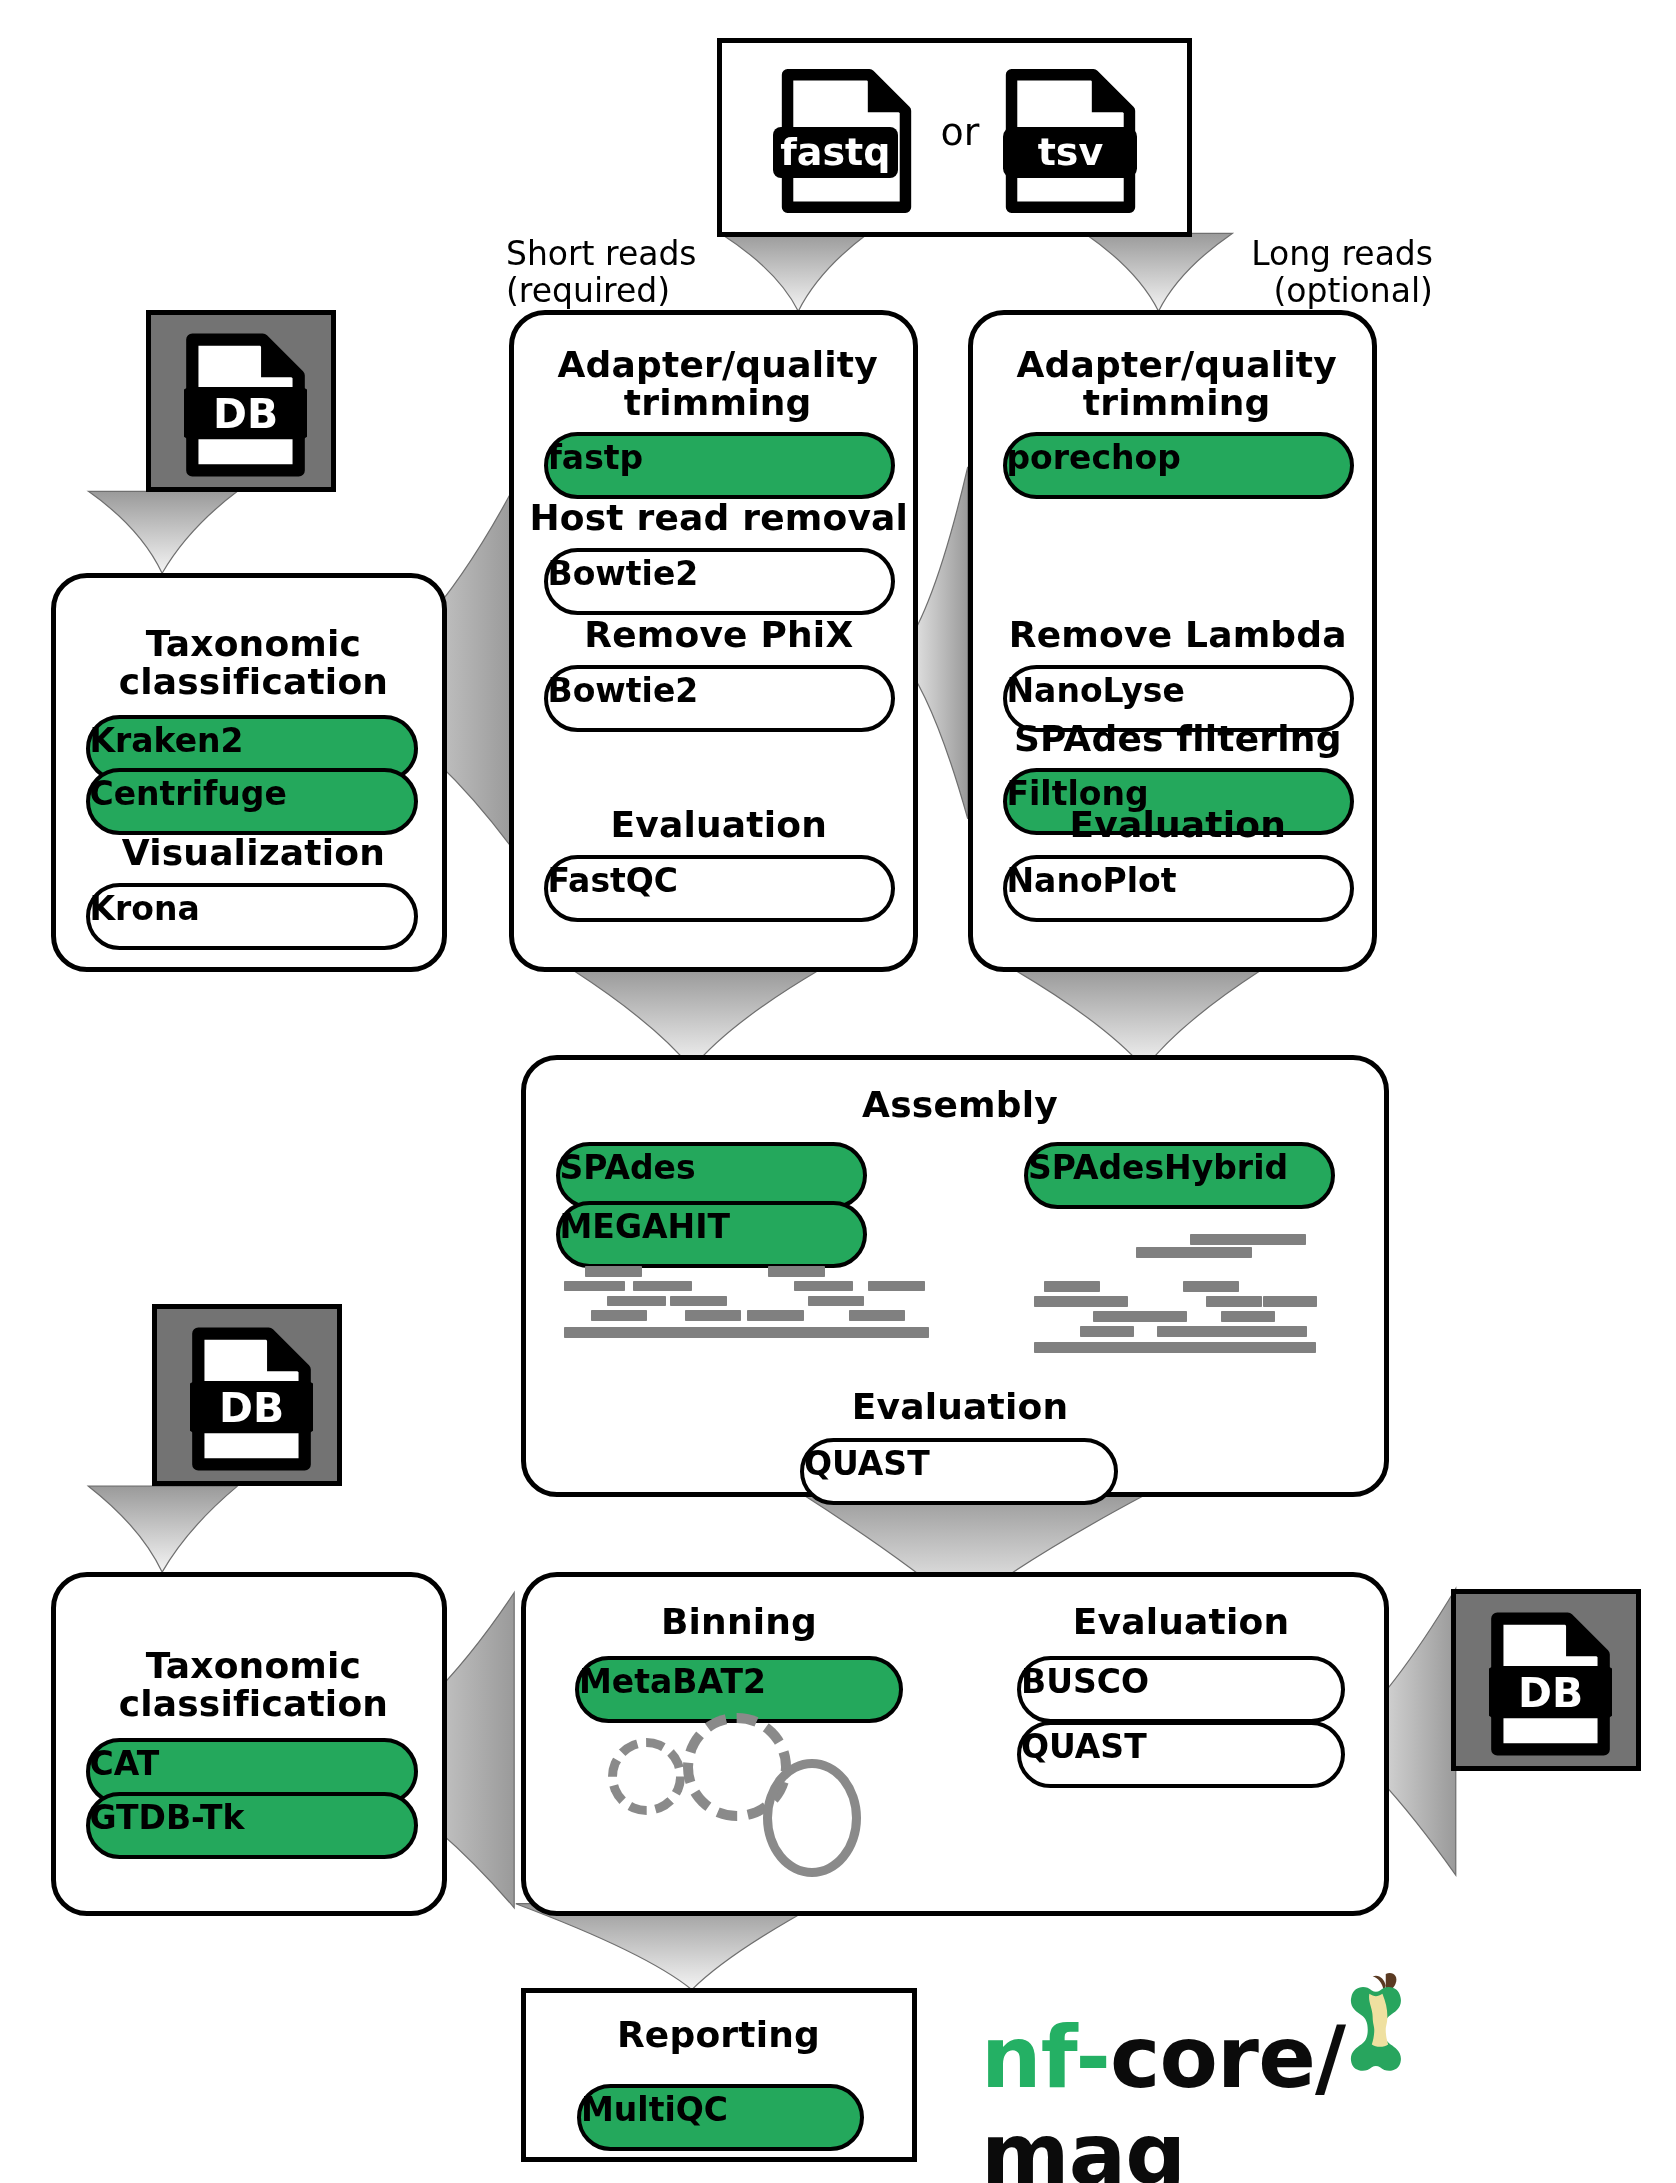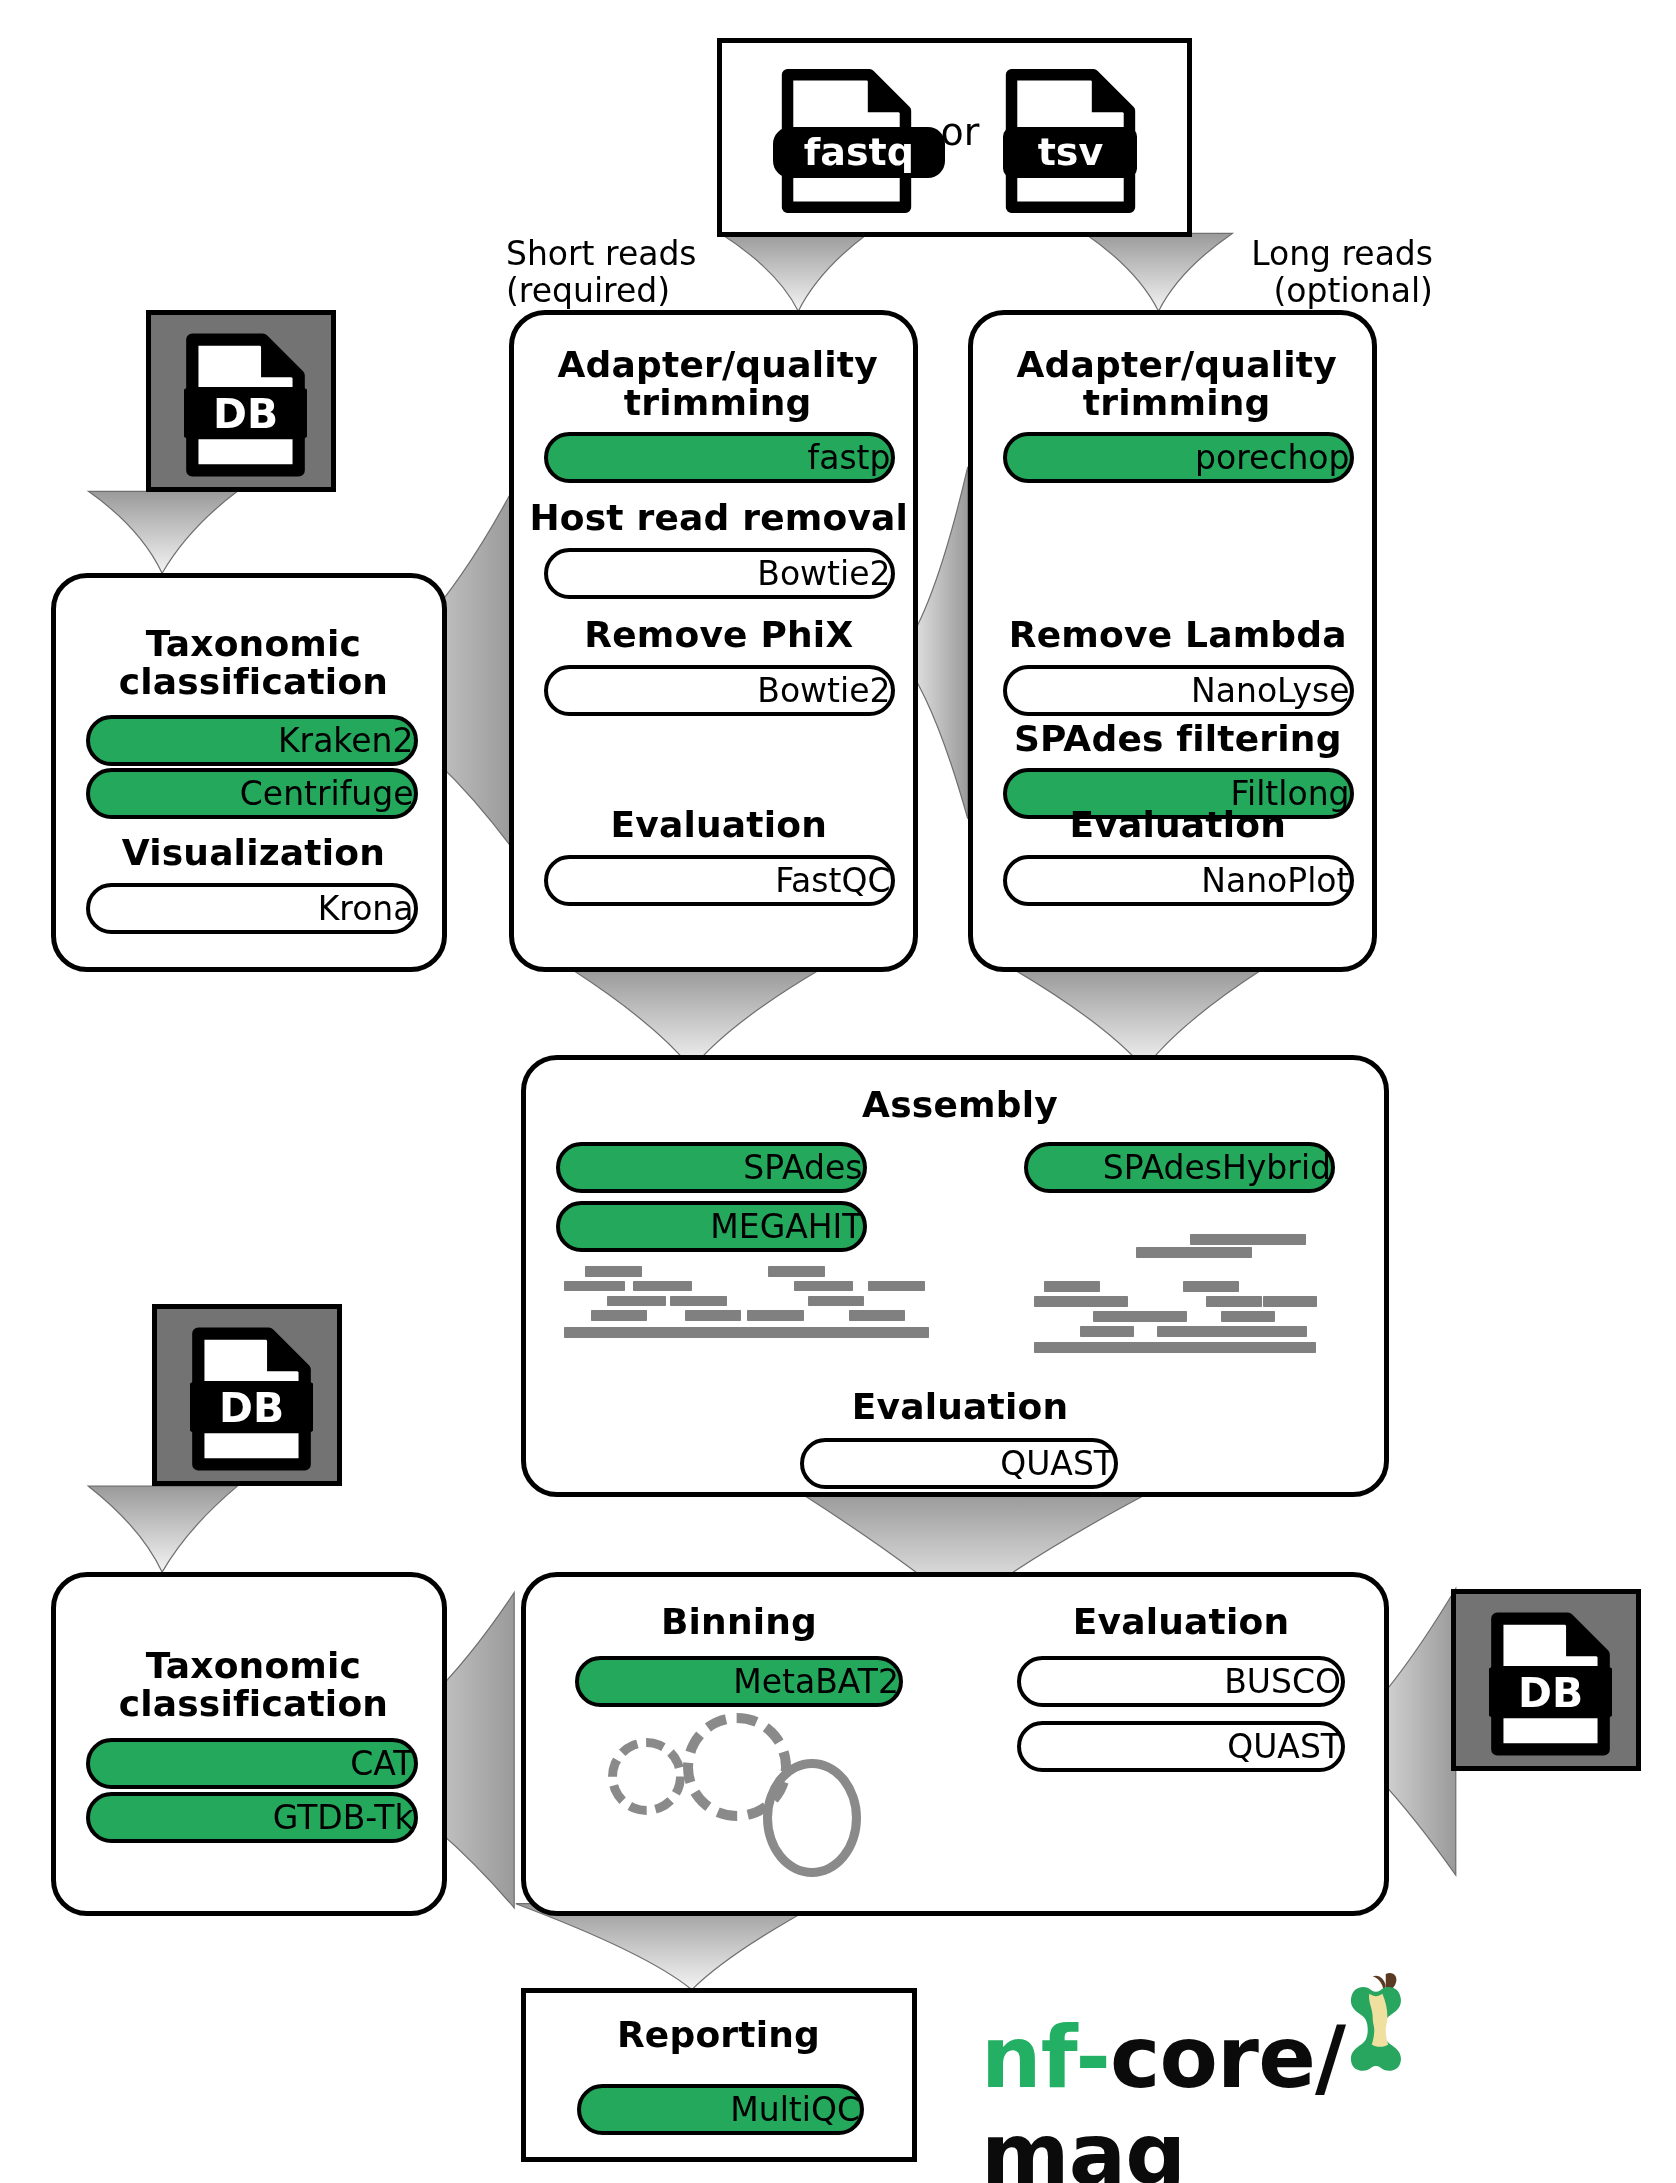--- a/index.html
+++ b/index.html
@@ -8,22 +8,22 @@
   .stage{position:absolute;left:0;top:0;width:1676px;height:2183px;}
   .abs{position:absolute;box-sizing:border-box;}
 
   
   .box{background:#fff;border:5.7px solid #000;}
   .box-round{border-radius:36px;}
   .box-sq{border-radius:0;}
 
   
   .pill{box-sizing:border-box;border:4.1px solid #000;border-radius:818px;
-        height:51px;line-height:44px;text-align:right;font-size:33px;
-        background:#fff;}
+        height:67px;line-height:44px;text-align:left;font-size:33px;
+        background:#fff;font-weight:bold;}
   .pill.green{background:#24A85C;}
   .pill span{display:block;line-height:43px;}
 
   
   .hdg{text-align:center;font-weight:bold;font-size:36px;line-height:1.05;
        letter-spacing:0.2px;}
 
   .sidelbl{font-size:33px;line-height:1.12;text-align:left;}
   .sidelbl.right{text-align:right;}
 
@@ -95,21 +95,21 @@
   </svg>
 
   <div class="abs box box-sq" style="left:717px;top:38px;width:475px;height:199px;">
     <div style="position:relative;width:100%;height:100%;">
 
       <div class="abs" style="left:59px;top:24.6px;width:131px;height:146px;">
         <svg viewBox="0 0 160 178" width="131" height="146">
           <path d="M8,8 H108 L152,52 V170 H8 Z" fill="#fff" stroke="#000" stroke-width="14" stroke-linejoin="round"></path>
           <path d="M106,8 L152,54 H106 Z" fill="#000"></path>
         </svg>
-        <div class="abs" style="left:-8.2px;top:59px;width:172px;height:51px;background:#000;border-radius:17px;text-decoration:underline;">
+        <div class="abs" style="left:-8.2px;top:59px;width:125px;height:51px;background:#000;border-radius:8px;text-decoration:underline;">
           <div style="color:#fff;font-weight:bold;font-size:38px;line-height:51px;text-align:center;">fastq</div>
         </div>
       </div>
 
       <div class="abs" style="left:201px;top:67px;width:74px;text-align:center;font-size:38px;">or</div>
 
       <div class="abs" style="left:283px;top:24.6px;width:131px;height:146px;">
         <svg viewBox="0 0 160 178" width="131" height="146">
           <path d="M8,8 H108 L152,52 V170 H8 Z" fill="#fff" stroke="#000" stroke-width="14" stroke-linejoin="round"></path>
           <path d="M106,8 L152,54 H106 Z" fill="#000"></path>

